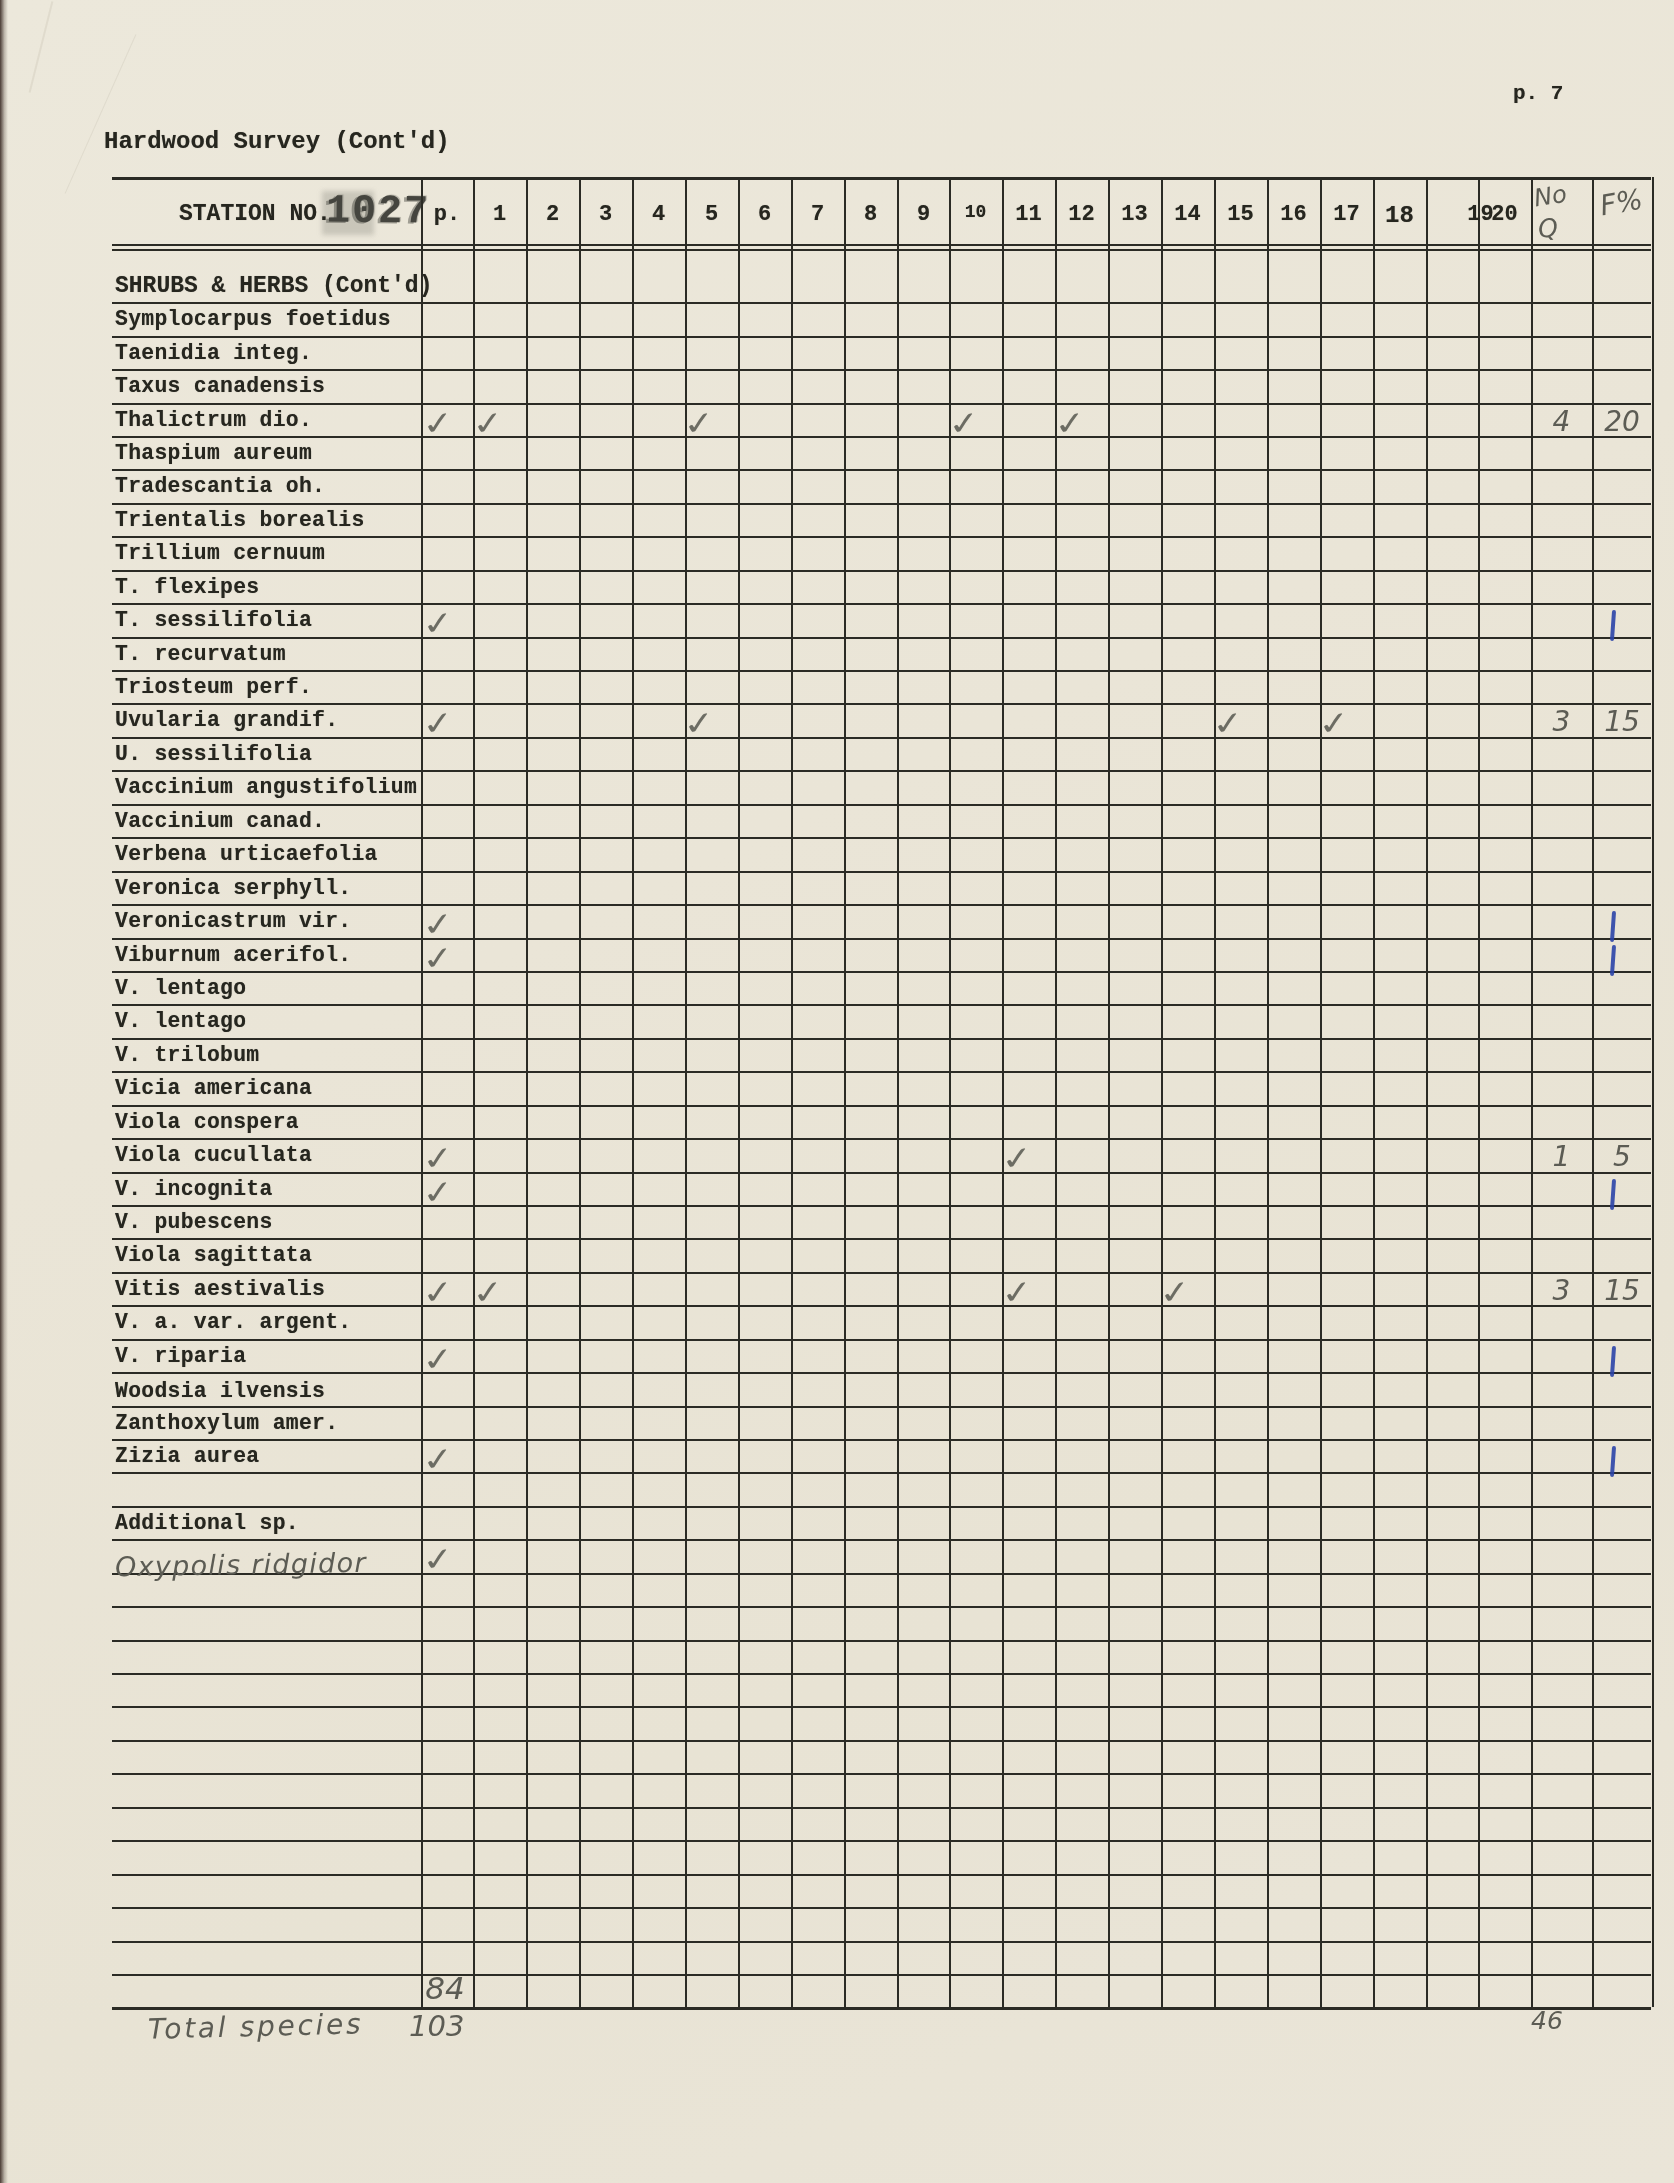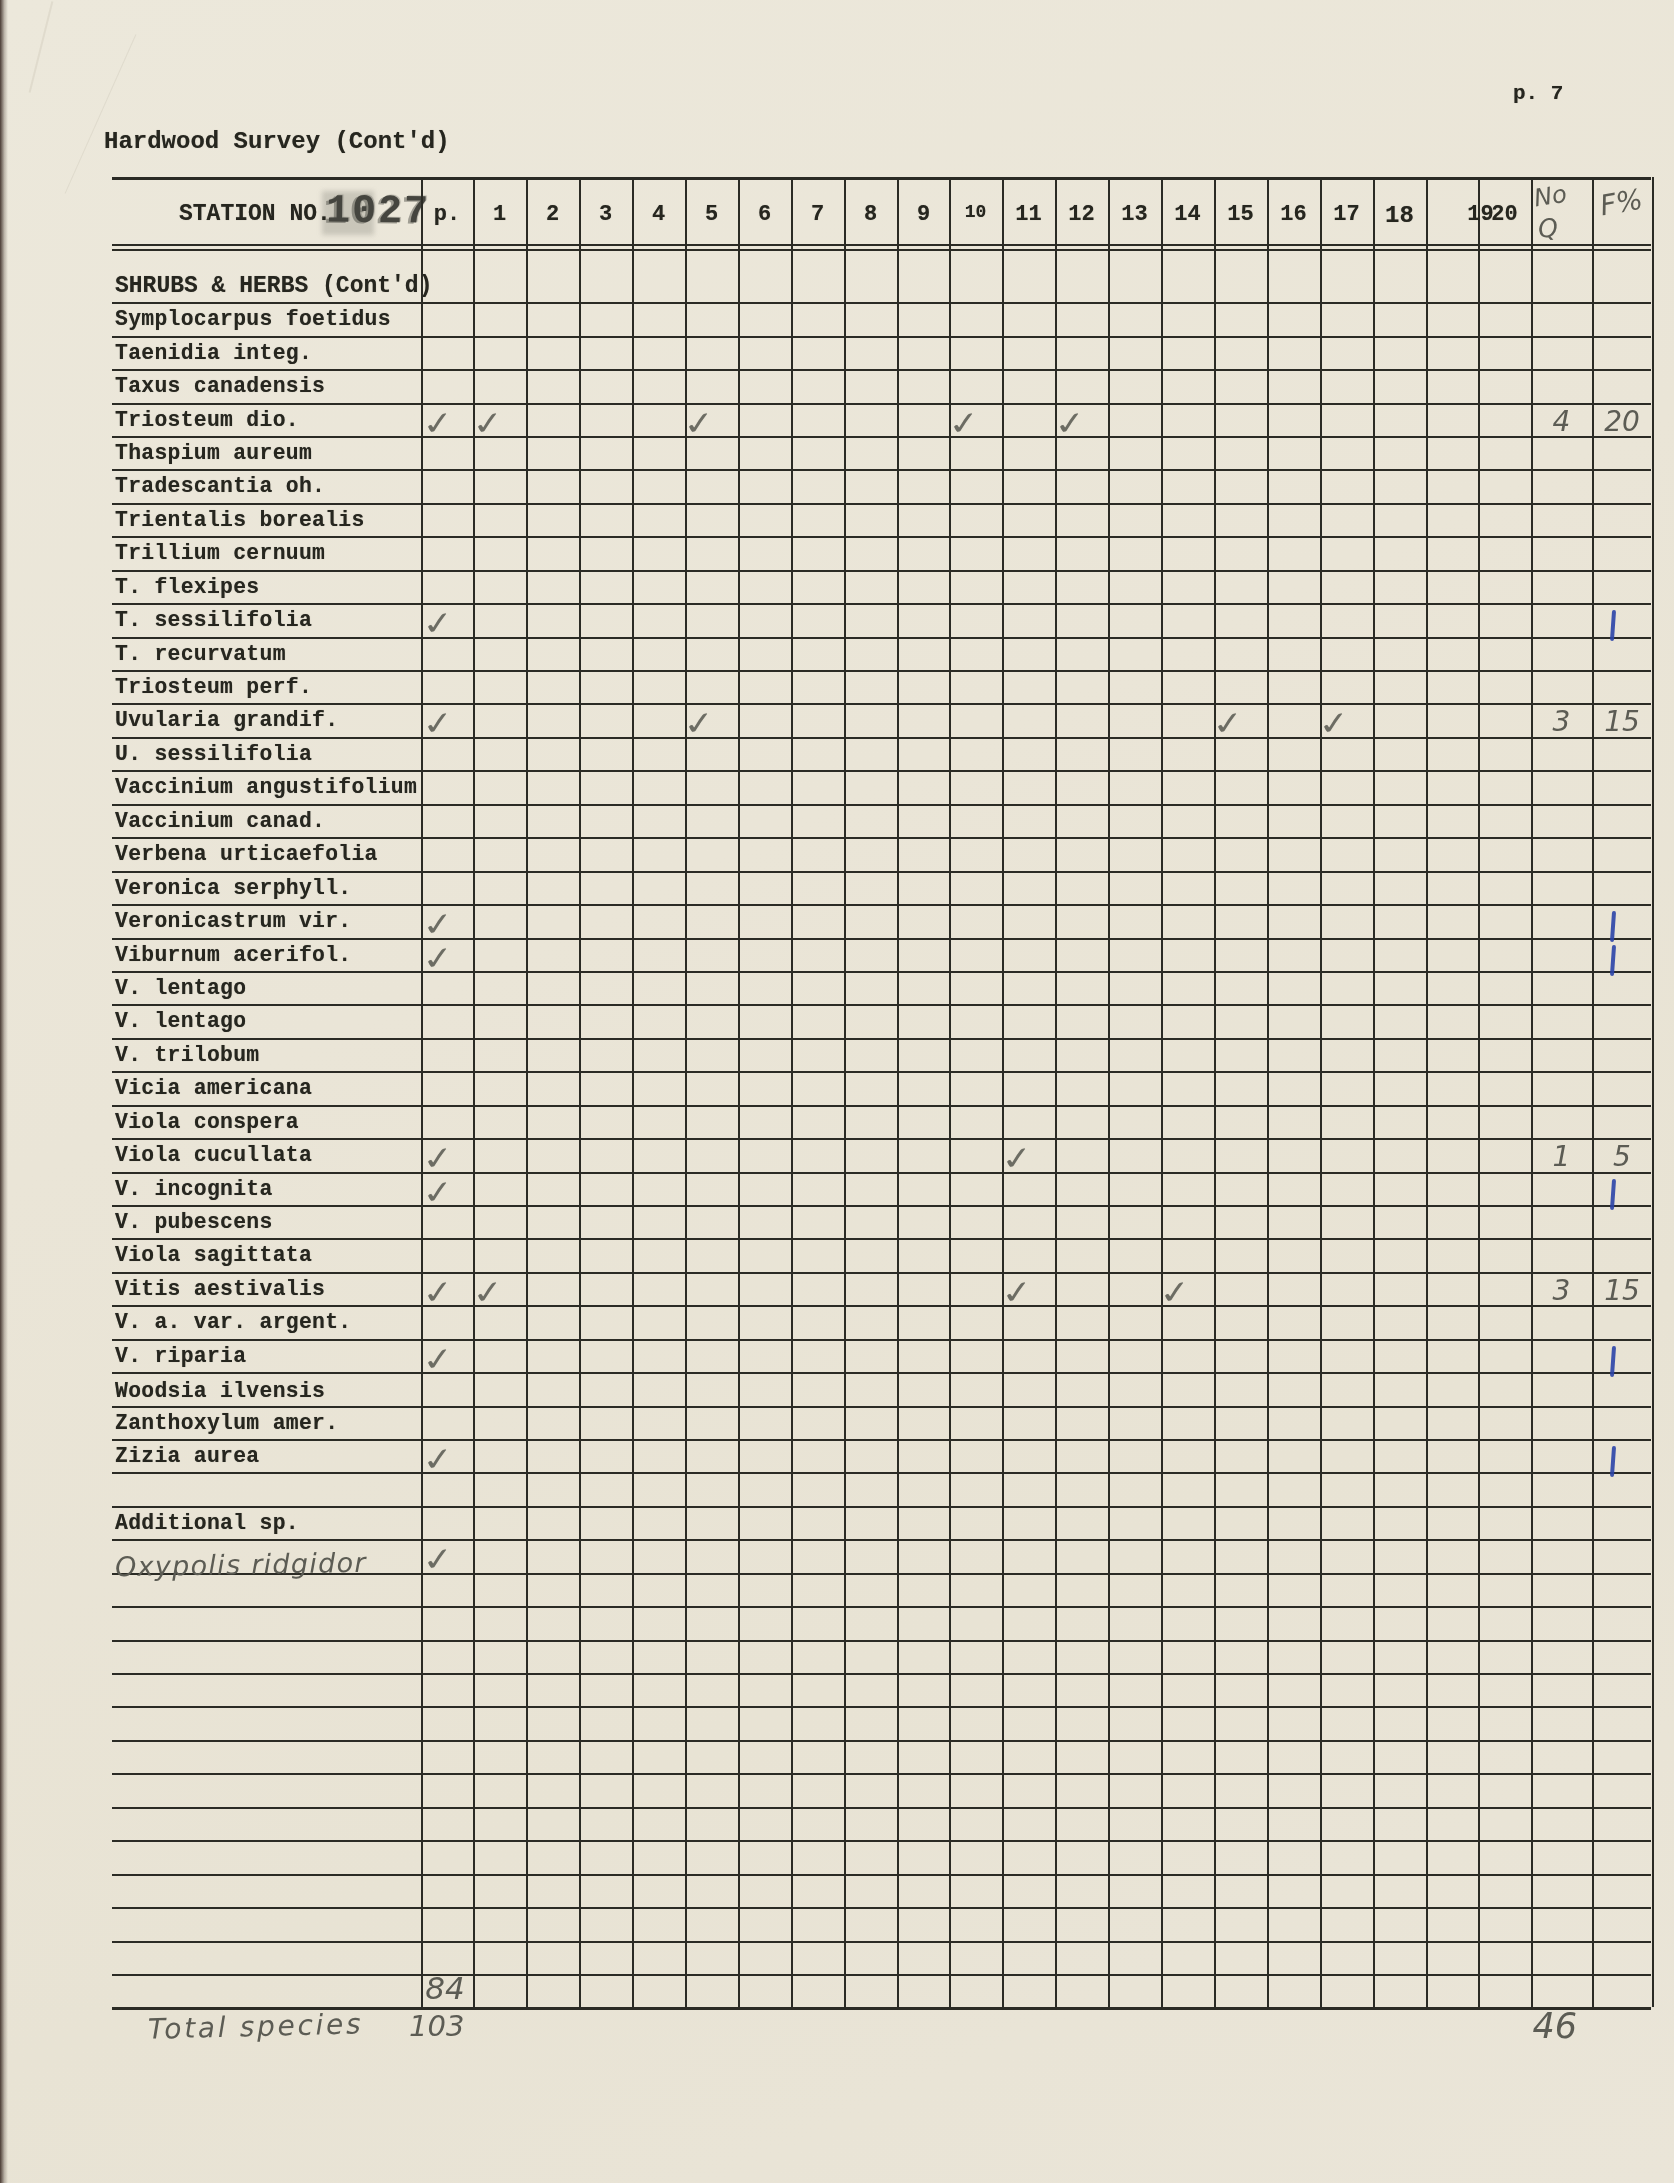--- a/index.html
+++ b/index.html
@@ -150,21 +150,21 @@
       <div class="row" style="left: 0px; top: 302px; width: 1652px; height: 33px;">
         <div class="typed" style="position: absolute; left: 115px; bottom: 4px; font-size: 21.4px; letter-spacing: 0.3px;">Symplocarpus foetidus</div>
       </div>
       <div class="row" style="left: 0px; top: 336px; width: 1652px; height: 33px;">
         <div class="typed" style="position: absolute; left: 115px; bottom: 4px; font-size: 21.4px; letter-spacing: 0.3px;">Taenidia integ.</div>
       </div>
       <div class="row" style="left: 0px; top: 369px; width: 1652px; height: 33px;">
         <div class="typed" style="position: absolute; left: 115px; bottom: 4px; font-size: 21.4px; letter-spacing: 0.3px;">Taxus canadensis</div>
       </div>
       <div class="row" style="left: 0px; top: 403px; width: 1652px; height: 33px;">
-        <div class="typed" style="position: absolute; left: 115px; bottom: 4px; font-size: 21.4px; letter-spacing: 0.3px;">Triosteum dio.</div>
+        <div class="typed" style="position: absolute; left: 115px; bottom: 4px; font-size: 21.4px; letter-spacing: 0.3px;">Thalictrum dio.</div>
         <span class="check" style="left: 425px; bottom: -2.7px;">✓</span>
         <span class="check" style="left: 475px; bottom: -2.7px;">✓</span>
         <span class="check" style="left: 686px; bottom: -2.7px;">✓</span>
         <span class="check" style="left: 951px; bottom: -2.7px;">✓</span>
         <span class="check" style="left: 1057px; bottom: -2.7px;">✓</span>
         <div class="pencil val" style="left: 1531px; bottom: 0px; width: 61px;">4</div>
         <div class="pencil val" style="left: 1592px; bottom: 0px; width: 60px;">20</div>
       </div>
       <div class="row" style="left: 0px; top: 436px; width: 1652px; height: 33px;">
         <div class="typed" style="position: absolute; left: 115px; bottom: 4px; font-size: 21.4px; letter-spacing: 0.3px;">Thaspium aureum</div>
@@ -307,16 +307,16 @@
       <div class="row" style="left: 0px; top: 1874px; width: 1652px; height: 33px;"></div>
       <div class="row" style="left: 0px; top: 1907px; width: 1652px; height: 33px;"></div>
       <div class="row" style="left: 0px; top: 1941px; width: 1652px; height: 33px;"></div>
       <div class="row" style="left: 0px; top: 1974px; width: 1652px; height: 33px;"></div>
     </div>
 
   <div id="footer">
     <div class="pencil" style="position:absolute;left:415px;top:1970px;width:60px;text-align:center;font-size:31px;">84</div>
     <div class="pencil" style="position:absolute;left:148px;top:2010px;font-size:28px;letter-spacing:2.7px;transform:rotate(-1.5deg);">Total species</div>
     <div class="pencil" style="position:absolute;left:409px;top:2009px;font-size:29px;">103</div>
-    <div class="pencil" style="position:absolute;left:1517px;top:2006px;width:60px;text-align:right;font-size:35px;">46</div>
+    <div class="pencil" style="position:absolute;left:1517px;top:2006px;width:60px;text-align:center;font-size:25px;">46</div>
   </div>
 </div>
 
 
 </body></html>

